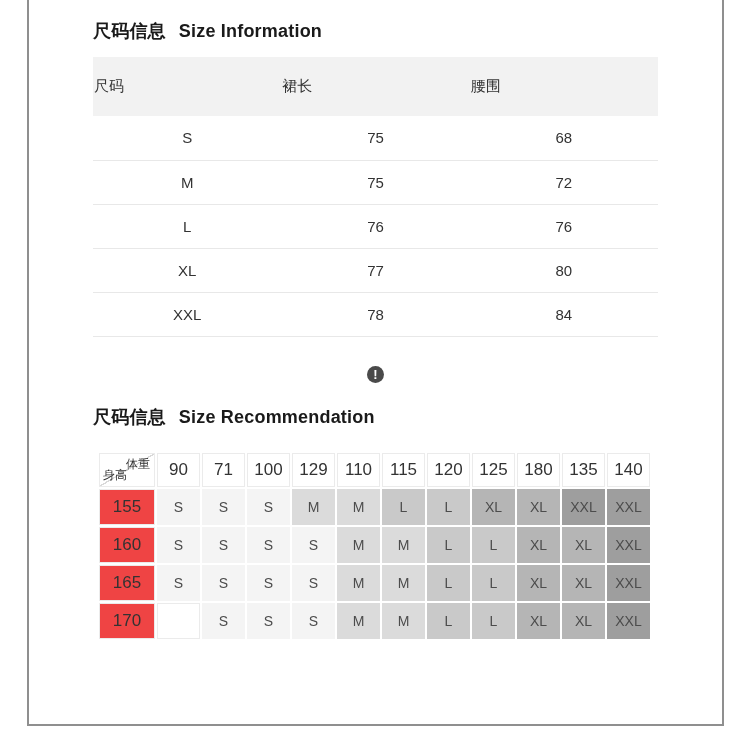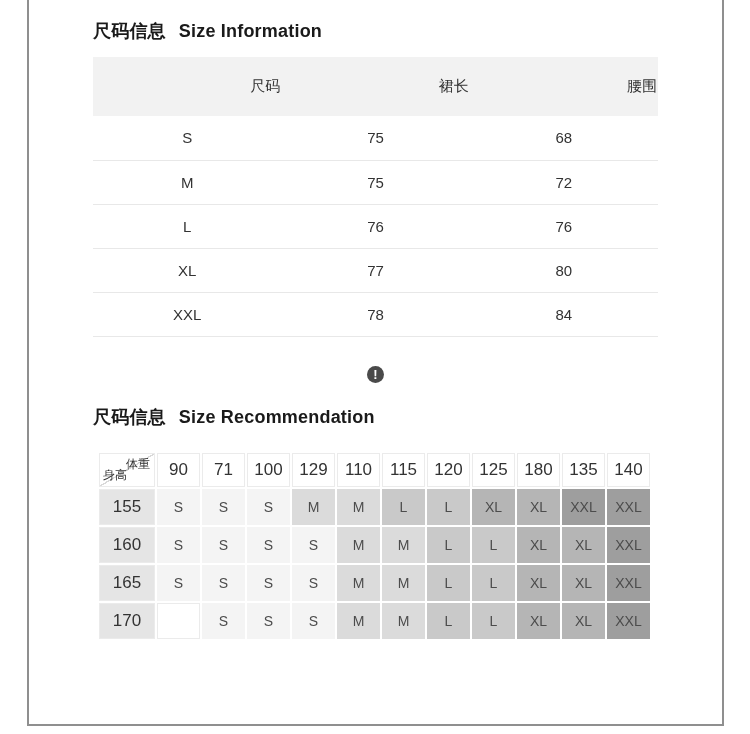--- a/index.html
+++ b/index.html
@@ -33,21 +33,21 @@
   .section-title .zh{margin-right:13px;}
 
   
   .info-table{
     position:absolute;left:93px;top:57px;width:565px;
     border-collapse:collapse;table-layout:fixed;
   }
   .info-table thead th{
     height:59px;background:var(--header-bg);
     font-size:15px;font-weight:400;color:var(--table-text);
-    text-align:right;vertical-align:middle;
+    text-align:left;vertical-align:middle;
   }
   .info-table tbody td{
     height:44px;text-align:center;vertical-align:middle;
     font-size:15px;color:var(--table-text);
     border-bottom:1px solid var(--divider);
   }
 
   
   .note{
     position:absolute;left:93px;top:366px;width:565px;
@@ -80,21 +80,21 @@
     background-image:linear-gradient(to bottom right,
       transparent calc(50% - 0.7px),
       #d9d9d9 calc(50% - 0.7px),
       #d9d9d9 calc(50% + 0.7px),
       transparent calc(50% + 0.7px));
     font-family:Liberation Mono, monospace;
   }
   .corner .tr{position:absolute;top:2px;right:4px;font-size:12px;color:var(--table-text);}
   .corner .bl{position:absolute;bottom:2px;left:3px;font-size:12px;color:var(--table-text);}
   .grid tbody th.hrow{
-    width:56px;height:36px;background:#e5e5e5;
+    width:56px;height:36px;background:#ef4444;
     border:1px solid var(--white-cell-border);
     font-size:17px;font-weight:400;color:var(--table-text);
   }
   .grid tbody td{
     width:43px;height:36px;font-size:14px;color:var(--cell-text);
   }
   .grid tbody td.empty{
     background:#ffffff;border:1px solid var(--white-cell-border);
   }
 </style>

